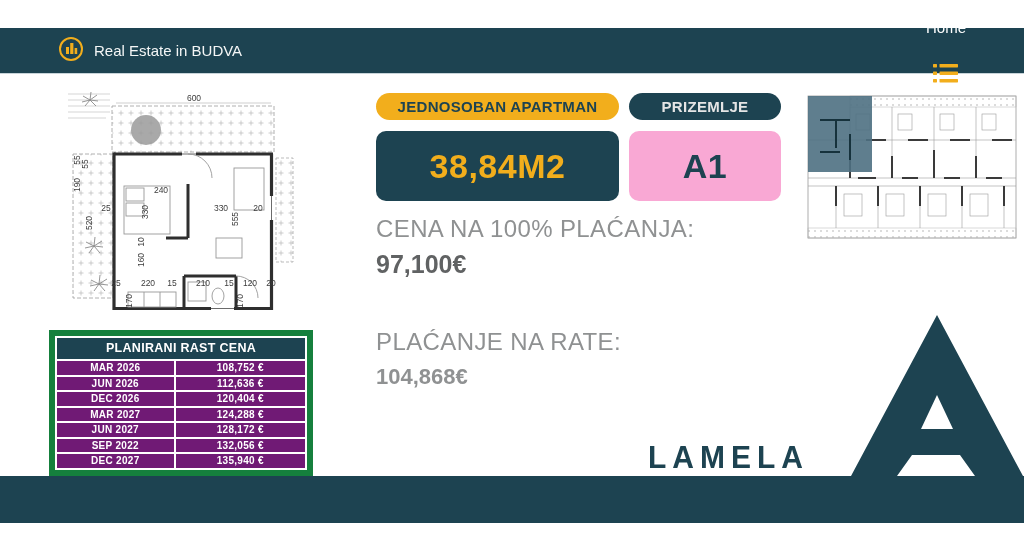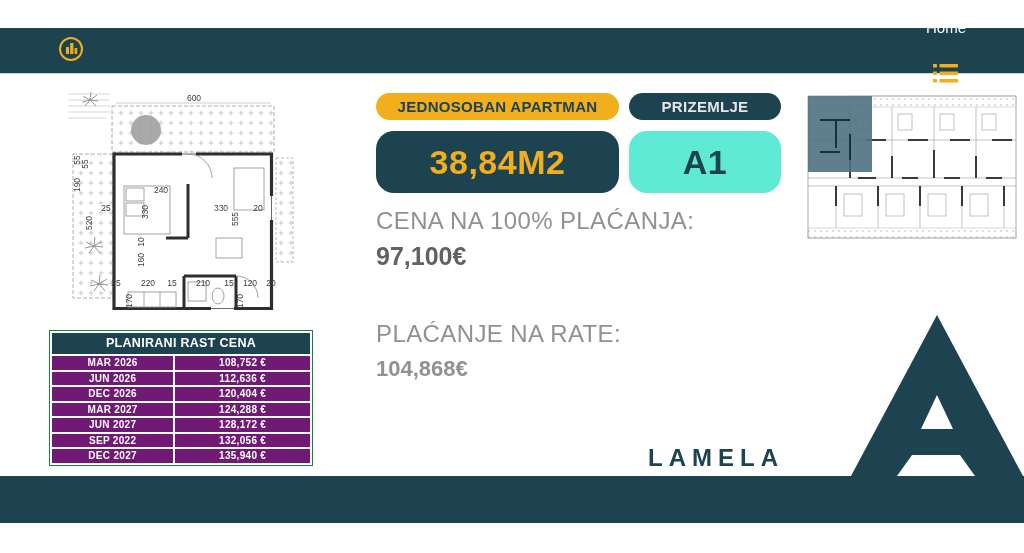--- a/index.html
+++ b/index.html
@@ -16,67 +16,68 @@
   .menu-btn { cursor:pointer; display:flex; align-items:center; }
 
   
   .details { position:absolute; left:376px; top:93px; width:412px; }
   .badge-row { display:flex; gap:10px; }
   .pill { height:27px; border-radius:14px; display:flex; align-items:center; justify-content:center;
           font-size:15px; font-weight:bold; letter-spacing:.3px; }
   .pill.type { width:243px; background:#f2ae1c; color:#1d4351;text-align:right; }
   .pill.floor { width:152px; background:#1d4351; color:#e5e5e5; }
   .box-row { display:flex; gap:10px; margin-top:11px; }
-  .bigbox { height:62px; border-radius:18px; display:flex; align-items:center; justify-content:center;
+  .bigbox { height:70px; border-radius:10px; display:flex; align-items:center; justify-content:center;
             font-size:34px; font-weight:800; letter-spacing:.5px; }
   .bigbox.area { width:243px; background:#1d4351; color:#f2ae1c; }
-  .bigbox.unit { width:152px; background:#5eead4; color:#1d4351; }
+  .bigbox.unit { width:152px; background:#f9a8d4; color:#1d4351; }
   .price-label { margin-top:14px; font-size:24px; color:#8f9192; letter-spacing:.4px; line-height:28px; }
   .price-value { margin-top:7px; font-size:25px; font-weight:bold; color:#606263; line-height:28px; }
   .price-label.rate { margin-top:50px; }
   .price-value.rate { font-weight:bold; color:#8f9192; font-size:22px; }
 
   
   .plan-left  { position:absolute; left:66px;  top:88px; width:232px; height:228px; }
   .plan-right { position:absolute; left:806px; top:90px; width:212px; height:154px; }
   .plan-left svg, .plan-right svg { display:block; width:100%; height:100%; }
   .dim { font-family:"Liberation Sans", sans-serif; font-size:8.5px; fill:#3c3c3c; }
 
   
   .price-table { position:absolute; left:49px; top:330px; width:264px; background:#ffffff;
-                 border:1px solid #15803d; padding:2px; }
+                 border:6px solid #15803d; padding:2px; }
   .pt-header { background:#1d4351; color:#ffffff; font-weight:bold; font-size:12.5px;
                text-align:center; padding:3px 0 4px; letter-spacing:.3px; }
   .pt-row { display:flex; gap:2px; margin-top:2px; }
   .pt-cell { background:#701a75; color:#ffffff; font-weight:bold; font-size:10px;
              display:flex; align-items:center; justify-content:center; height:13.5px; letter-spacing:.3px; }
   .pt-cell.period { width:47%; }
   .pt-cell.price { flex:1; }
 
   
-  .lamela { position:absolute; left:648px; top:440px; font-size:24px; font-weight:800; color:#1d4351;
+  .lamela { position:absolute; left:648px; top:440px; font-size:30px; font-weight:800; color:#1d4351;
             letter-spacing:6px; line-height:36px; transform:scaleY(1.02); transform-origin:bottom; }
   .big-a { position:absolute; left:845px; top:315px; width:180px; height:161px; }
   .bottom-bar { position:absolute; left:0; top:476px; width:1024px; height:47px; background:#1d4351; }
 </style>
 </head>
 <body>
 
 <div class="page">
 
   <header class="navbar">
     <div class="brand">
       <span>
         <svg width="26" height="26" viewBox="0 0 26 26">
           <circle cx="13" cy="13" r="11" fill="none" stroke="#f2ae1c" stroke-width="2"></circle>
           <rect x="8" y="11" width="3" height="7" fill="#f2ae1c"></rect>
           <rect x="12.2" y="7" width="3.2" height="11" fill="#f2ae1c"></rect>
           <rect x="16.6" y="12" width="2.6" height="6" fill="#f2ae1c"></rect>
         </svg>
       </span>
+      <span>Real Estate in BUDVA</span>
     </div>
     <div class="nav-right">
       <a class="nav-link">Home</a>
       <span class="menu-btn">
         <svg width="25" height="19" viewBox="0 0 25 19">
           <g fill="#f2ae1c">
             <rect x="0" y="0" width="4" height="3.4" rx="0.6"></rect>
               <rect x="6.5" y="0" width="18.5" height="3.4" rx="0.6"></rect>
             <rect x="0" y="7.5" width="4" height="3.4" rx="0.6"></rect>
               <rect x="6.5" y="7.5" width="18.5" height="3.4" rx="0.6"></rect>

